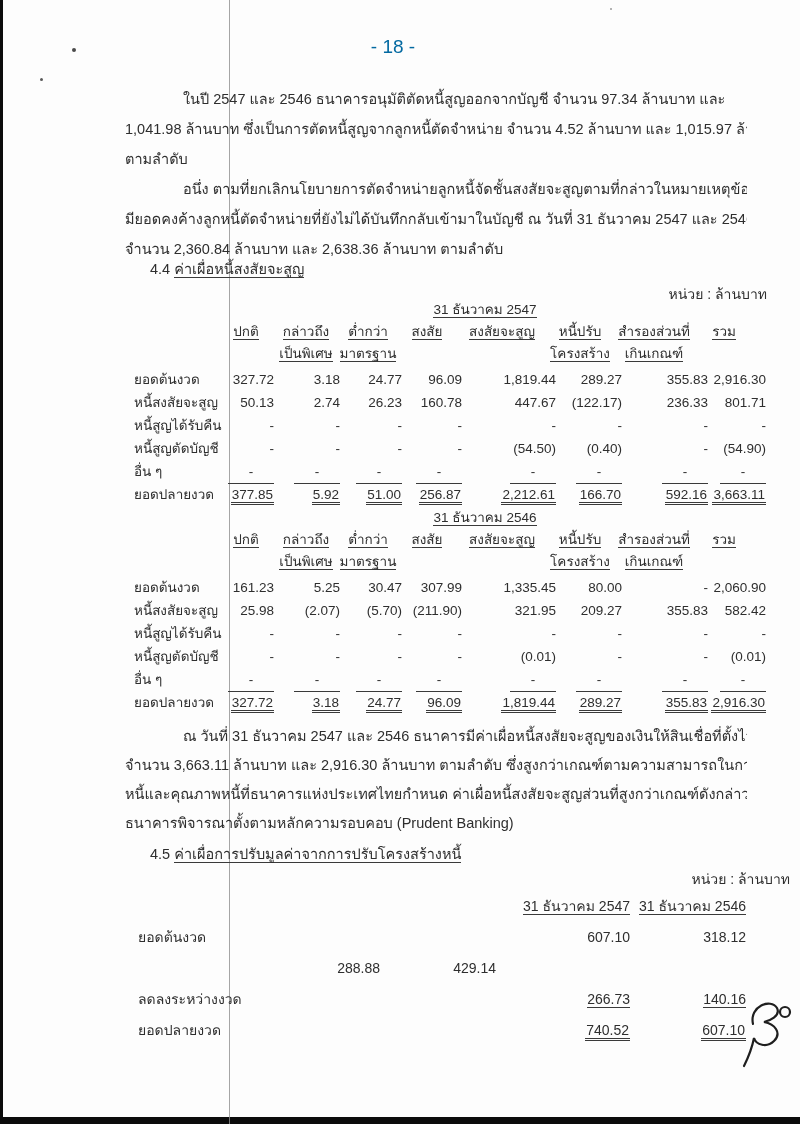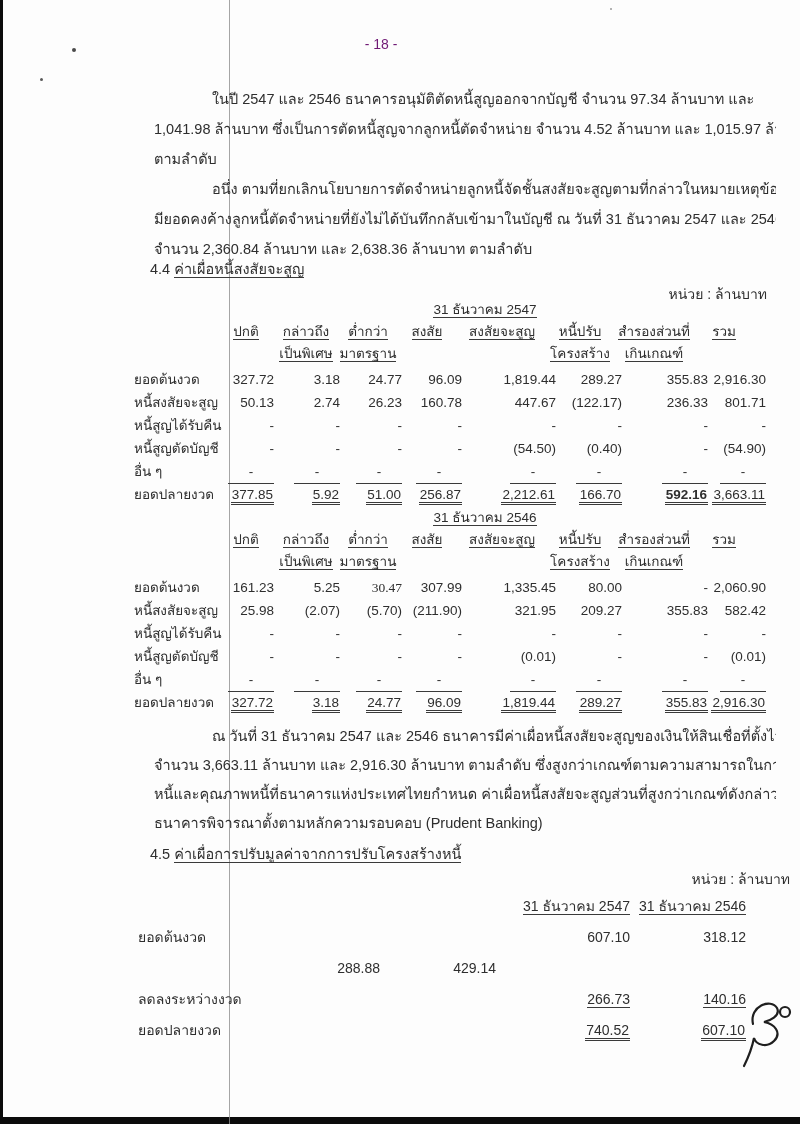--- a/index.html
+++ b/index.html
@@ -9,23 +9,23 @@
   }
   
   .edge-left{position:absolute;left:0;top:0;width:3px;height:1124px;background:#0b0b0b;}
   .edge-bottom{position:absolute;left:0;top:1117px;width:800px;height:7px;background:#0b0b0b;}
   .fold-line{position:absolute;left:229px;top:0;width:1px;height:1124px;background:#8f8f8f;opacity:.8;}
   .dot{position:absolute;background:#4a4a4a;border-radius:50%;}
   .dot1{left:72px;top:48px;width:4px;height:4px;}
   .dot2{left:40px;top:78px;width:3px;height:3px;background:#5a5a5a;}
   .dot3{left:610px;top:8px;width:2px;height:2px;background:#9a9a9a;}
 
-  .page-number{position:absolute;top:36px;left:4px;width:754px;text-align:center;font-size:14px;color:#701a75;}
-
-  .para{position:absolute;left:154px;width:622px;font-size:14.5px;}
+  .page-number{position:absolute;top:36px;left:16px;width:754px;text-align:center;font-size:19px;color:#0369a1;}
+
+  .para{position:absolute;left:125px;width:622px;font-size:14.5px;}
   .para .line{height:30px;line-height:30px;white-space:nowrap;overflow:hidden;}
   .para .indent{padding-left:58px;}
   .p3 .line{height:29px;line-height:29px;}
 
   .heading{position:absolute;left:150px;font-size:14.5px;white-space:nowrap;}
   .hu{border-bottom:1.4px solid #3a3a3a;}
   .unit{position:absolute;font-size:14px;white-space:nowrap;}
 
   
   .alloc{position:absolute;left:134px;font-size:13.5px;}
@@ -175,21 +175,21 @@
         <div class="acell" style="width: 56px;"><span class="sline">-</span></div>
       </div>
       <div class="arow">
         <div class="albl">ยอดปลายงวด</div>
         <div class="acell" style="width: 56px;"><span class="tline">377.85</span></div>
         <div class="acell" style="width: 64px;"><span class="tline">5.92</span></div>
         <div class="acell" style="width: 60px;"><span class="tline">51.00</span></div>
         <div class="acell" style="width: 58px;"><span class="tline">256.87</span></div>
         <div class="acell" style="width: 92px;"><span class="tline">2,212.61</span></div>
         <div class="acell" style="width: 64px;"><span class="tline">166.70</span></div>
-        <div class="acell" style="width: 84px; font-weight: bold;"><span class="tline">592.16</span></div>
+        <div class="acell" style="width: 84px;"><span class="tline">592.16</span></div>
         <div class="acell" style="width: 56px;"><span class="tline">3,663.11</span></div>
       </div>
     </div>
   <div class="alloc" style="top:508px">
       <div class="cap"><span class="hu">31 ธันวาคม 2546</span></div>
       <div class="arow head">
         <div class="albl"></div>
         <div class="hcell" style="width: 56px;">
           <div class="hl"><span class="hu">ปกติ</span></div>
           <div class="hl"></div>
@@ -220,21 +220,21 @@
         </div>
         <div class="hcell" style="width: 56px;">
           <div class="hl"><span class="hu">รวม</span></div>
           <div class="hl"></div>
         </div>
       </div>
       <div class="arow">
         <div class="albl">ยอดต้นงวด</div>
         <div class="acell" style="width: 56px;"><span class="v">161.23</span></div>
         <div class="acell" style="width: 64px;"><span class="v">5.25</span></div>
-        <div class="acell" style="width: 60px; font-family: Liberation Serif, serif;"><span class="v">30.47</span></div>
+        <div class="acell" style="width: 60px;"><span class="v">30.47</span></div>
         <div class="acell" style="width: 58px;"><span class="v">307.99</span></div>
         <div class="acell" style="width: 92px;"><span class="v">1,335.45</span></div>
         <div class="acell" style="width: 64px;"><span class="v">80.00</span></div>
         <div class="acell" style="width: 84px;"><span class="v">-</span></div>
         <div class="acell" style="width: 56px;"><span class="v">2,060.90</span></div>
       </div>
       <div class="arow">
         <div class="albl">หนี้สงสัยจะสูญ</div>
         <div class="acell" style="width: 56px;"><span class="v">25.98</span></div>
         <div class="acell" style="width: 64px;"><span class="v">(2.07)</span></div>

